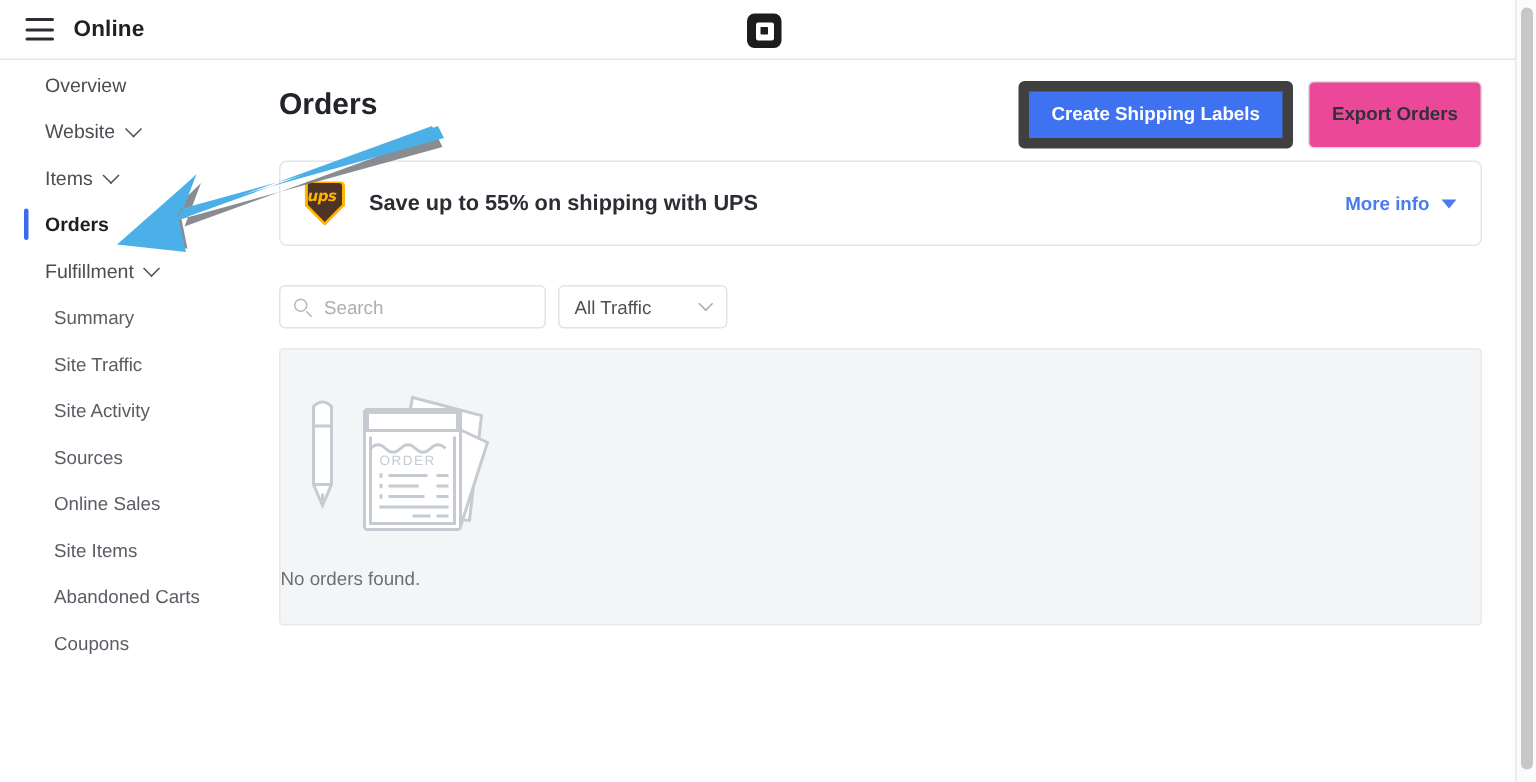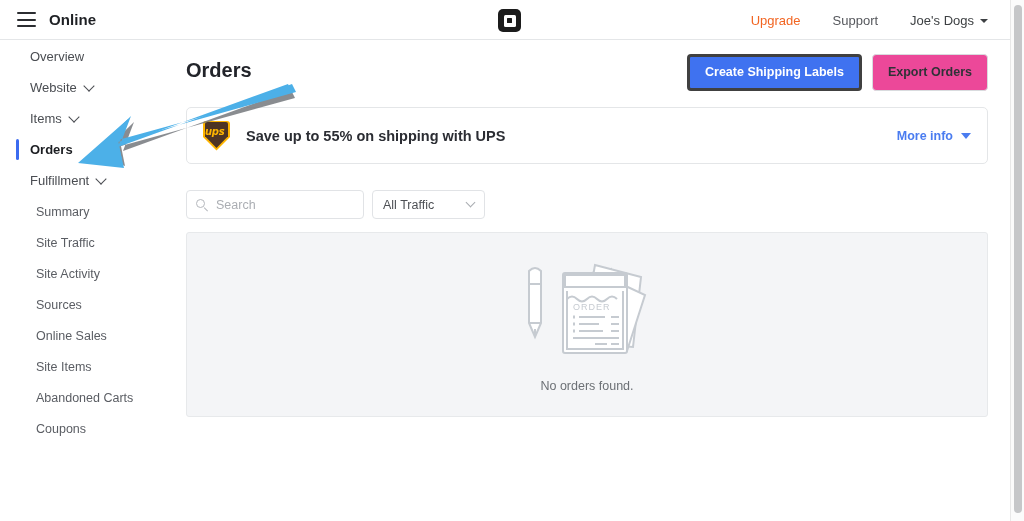--- a/index.html
+++ b/index.html
@@ -82,21 +82,21 @@
   .chev.up { transform: rotate(-135deg); margin-top: 2px; }
 
   
   .main { position: absolute; left: 170px; top: 41px; width: 840px; height: 480px; background: #fff; }
   .page-title {
     position: absolute; left: 16px; top: 18px; font-size: 20px; font-weight: bold; color: #22242a;
   }
   .actions { position: absolute; right: 22px; top: 13px; display: flex; gap: 10px; }
   .btn { font-size: 12.5px; font-weight: bold; border-radius: 4px; cursor: pointer; white-space: nowrap; }
   .btn-primary {
-    background: #3f72f0; color: #fff; border: 3px solid #404040;
+    background: #3f72f0; color: #fff; border: 7px solid #404040;
     padding: 9px 15px; line-height: 1;
   }
   .btn-secondary {
     background: #ec4899; color: #2f3237; border: 1px solid #d9dbde;
     padding: 9px 15px; line-height: 1;
   }
 
   
   .banner {
     position: absolute; left: 16px; top: 66px; width: 802px; height: 57px;
@@ -155,21 +155,21 @@
   .sel-chev {
     margin-left: auto; width: 7px; height: 7px;
     border-right: 1.4px solid #a9acb1; border-bottom: 1.4px solid #a9acb1;
     transform: rotate(45deg); margin-top: -4px;
   }
 
   
   .empty-panel {
     position: absolute; left: 16px; top: 191px; width: 802px; height: 185px;
     background: #f4f5f7; border: 1px solid #e7e9eb; border-radius: 3px;
-    display: flex; flex-direction: column; align-items: center; justify-content: center;
+    display: flex; flex-direction: column; align-items: flex-start; justify-content: center;
   }
   .illus { width: 160px; height: 118px; position: relative; margin-top: -6px; }
   .empty-text { font-size: 12.5px; color: #6c7075; margin-top: 10px; }
 
   
   .arrow-layer { position: absolute; left: 0; top: 0; width: 1024px; height: 521px; pointer-events: none; }
 </style>
 </head>
 <body>
 
@@ -182,28 +182,20 @@
         <span></span>
     </div>
     <div class="brand-name">Online</div>
 
     <div class="square-logo">
       <div class="inner">
           <div class="core"></div>
         </div>
     </div>
 
-    <div class="top-links">
-      <div class="top-link upgrade">Upgrade</div>
-      <div class="top-link">Support</div>
-      <div class="top-link account">
-        <span>Joe's Dogs</span>
-        <span class="caret-down-sm"></span>
-      </div>
-    </div>
   </div>
 
   <div class="scrollbar-track">
     <div class="scrollbar-thumb"></div>
   </div>
 
   <div class="sidebar">
     <div class="nav-item">
       <span class="bar"></span>
       <span class="label">

